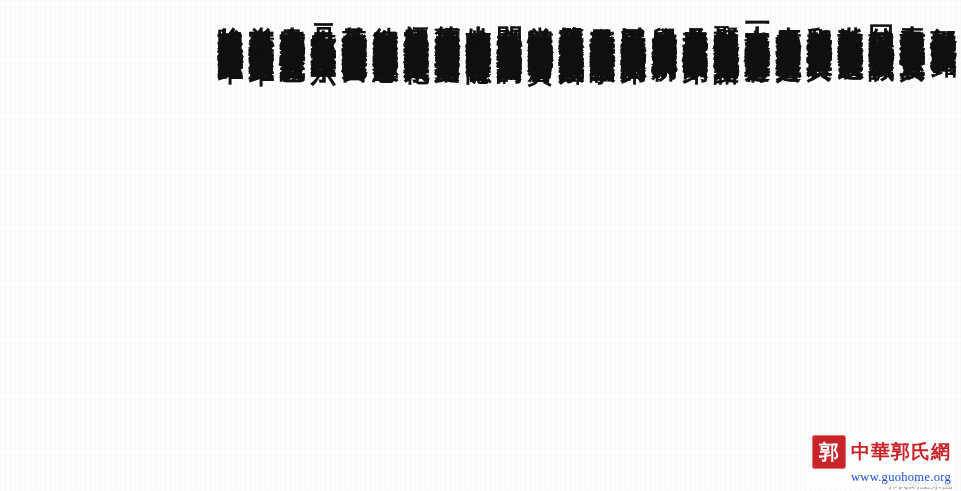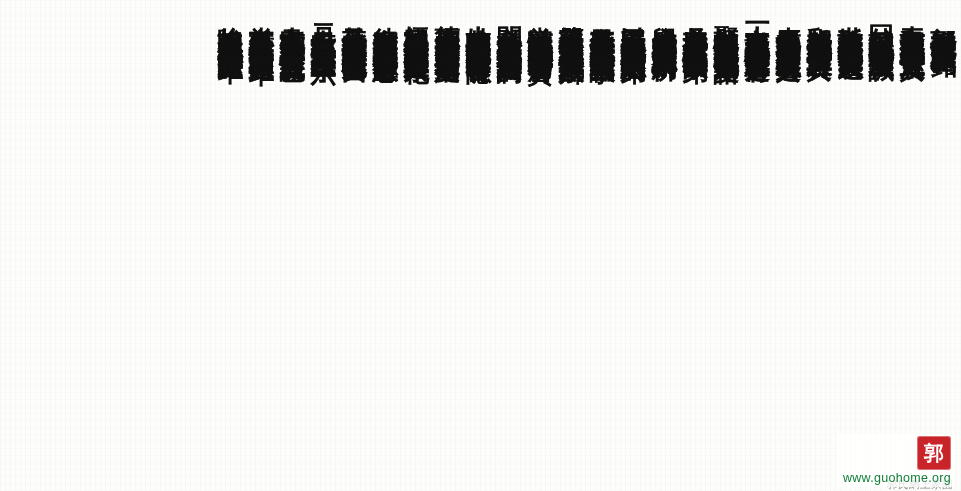--- a/index.html
+++ b/index.html
@@ -112,25 +112,25 @@
     box-shadow: inset 0 0 0 1px rgba(255,255,255,0.35);
   }
   #wm-name {
     color: #c9242a;
     font-size: 19px;
     font-weight: 700;
     letter-spacing: 1px;
     font-family: "DejaVu Serif", serif;
   }
   #wm-url {
-    color: #15803d;
+    color: #1d4ed8;
     font-size: 12.5px;
     letter-spacing: 0.3px;
     margin-top: 1px;
-    font-family: Liberation Sans, sans-serif;
+    font-family: Liberation Serif, serif;
   }
   #wm-caption {
     position: absolute;
     right: 8px;
     bottom: -1px;
     font-size: 10.5px;
     color: #8d8d8d;
     font-family: "DejaVu Sans", sans-serif;
     letter-spacing: 0.5px;
   }
@@ -163,18 +163,19 @@
     <div class="column">其子之能受教者皆孺人内訓之力居多也景泰癸酉</div>
     <div class="column">二月十七日卒距其生洪武乙丑六月十三日享年六</div>
     <div class="column">十九君既喪孺人嘗語人曰吾生平所行惟直誠而已</div>
     <div class="column">當必令終天順二年十一月初六日舉動徵有異而卒距</div>
     <div class="column">唉如故初八日忽語其子猻曰吾弗起矣語畢而卒距</div>
   </div>
 
   <div id="watermark">
     <div id="wm-row">
       <div id="wm-seal">郭</div>
+      <div id="wm-name">中華郭氏網</div>
     </div>
     <div id="wm-url">www.guohome.org</div>
   </div>
   <div id="wm-caption">郭氏網上家園</div>
 
 </div>
 
 </body></html>

